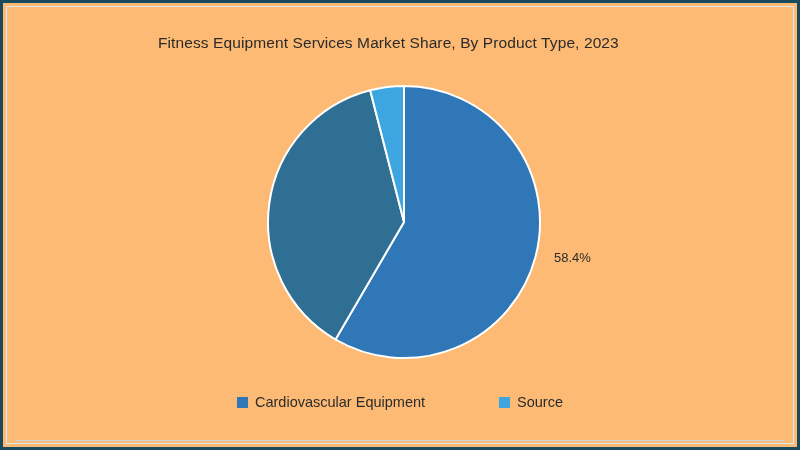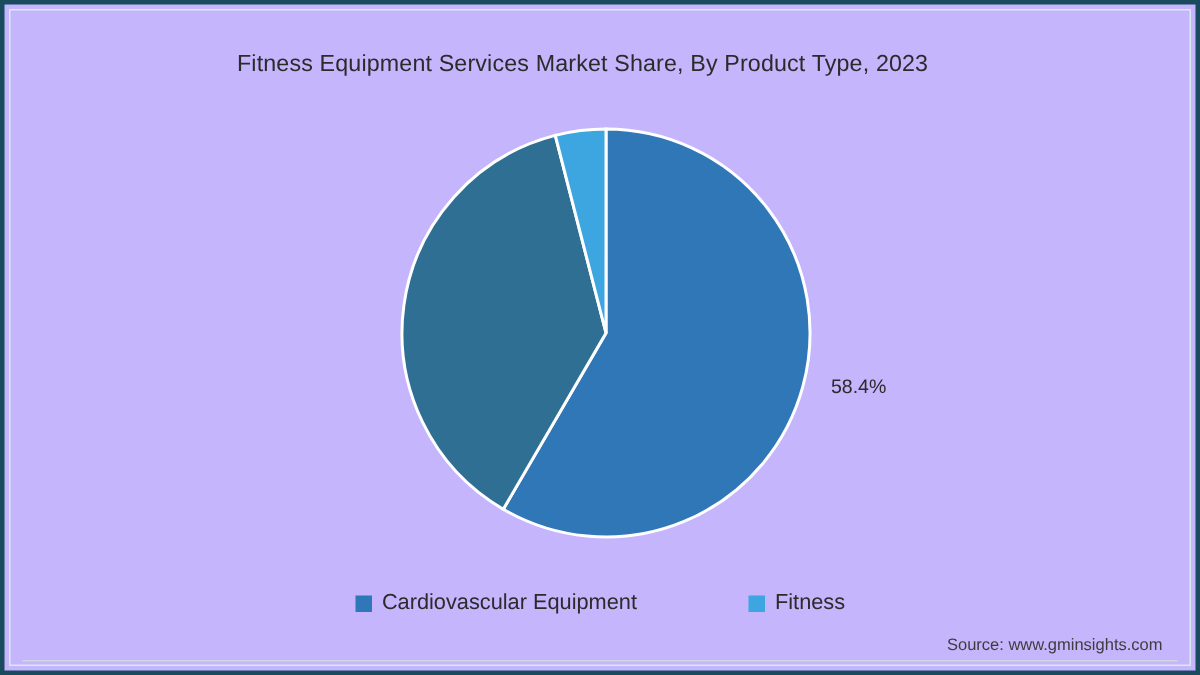--- a/index.html
+++ b/index.html
@@ -8,21 +8,21 @@
     background: #ffffff;
   }
   body {
     font-family: "Liberation Sans", sans-serif;
   }
   .frame {
     position: relative;
     width: 800px;
     height: 450px;
     box-sizing: border-box;
-    background: #c4b5fd;
+    background: #fdba74;
     border: 3px solid #1a4a5e;
     overflow: hidden;
   }
   .frame-inner-line {
     position: absolute;
     left: 3px;
     top: 3px;
     right: 3px;
     bottom: 3px;
     border: 1px solid #dbe9ee;
@@ -124,19 +124,18 @@
 
   <div class="value-label">58.4%</div>
 
   <div class="legend">
     <div class="legend-item">
       <span class="legend-swatch" id="sw-0" style="background: rgb(48, 119, 184);"></span>
       <span class="legend-text">Cardiovascular Equipment</span>
     </div>
     <div class="legend-item">
       <span class="legend-swatch" id="sw-2" style="background: rgb(61, 165, 224);"></span>
-      <span class="legend-text">Fitness</span>
+      <span class="legend-text">Source</span>
     </div>
   </div>
 
   <div class="source-divider"></div>
-  <div class="source-text">Source: www.gminsights.com</div>
 </div>
 
 </body></html>

